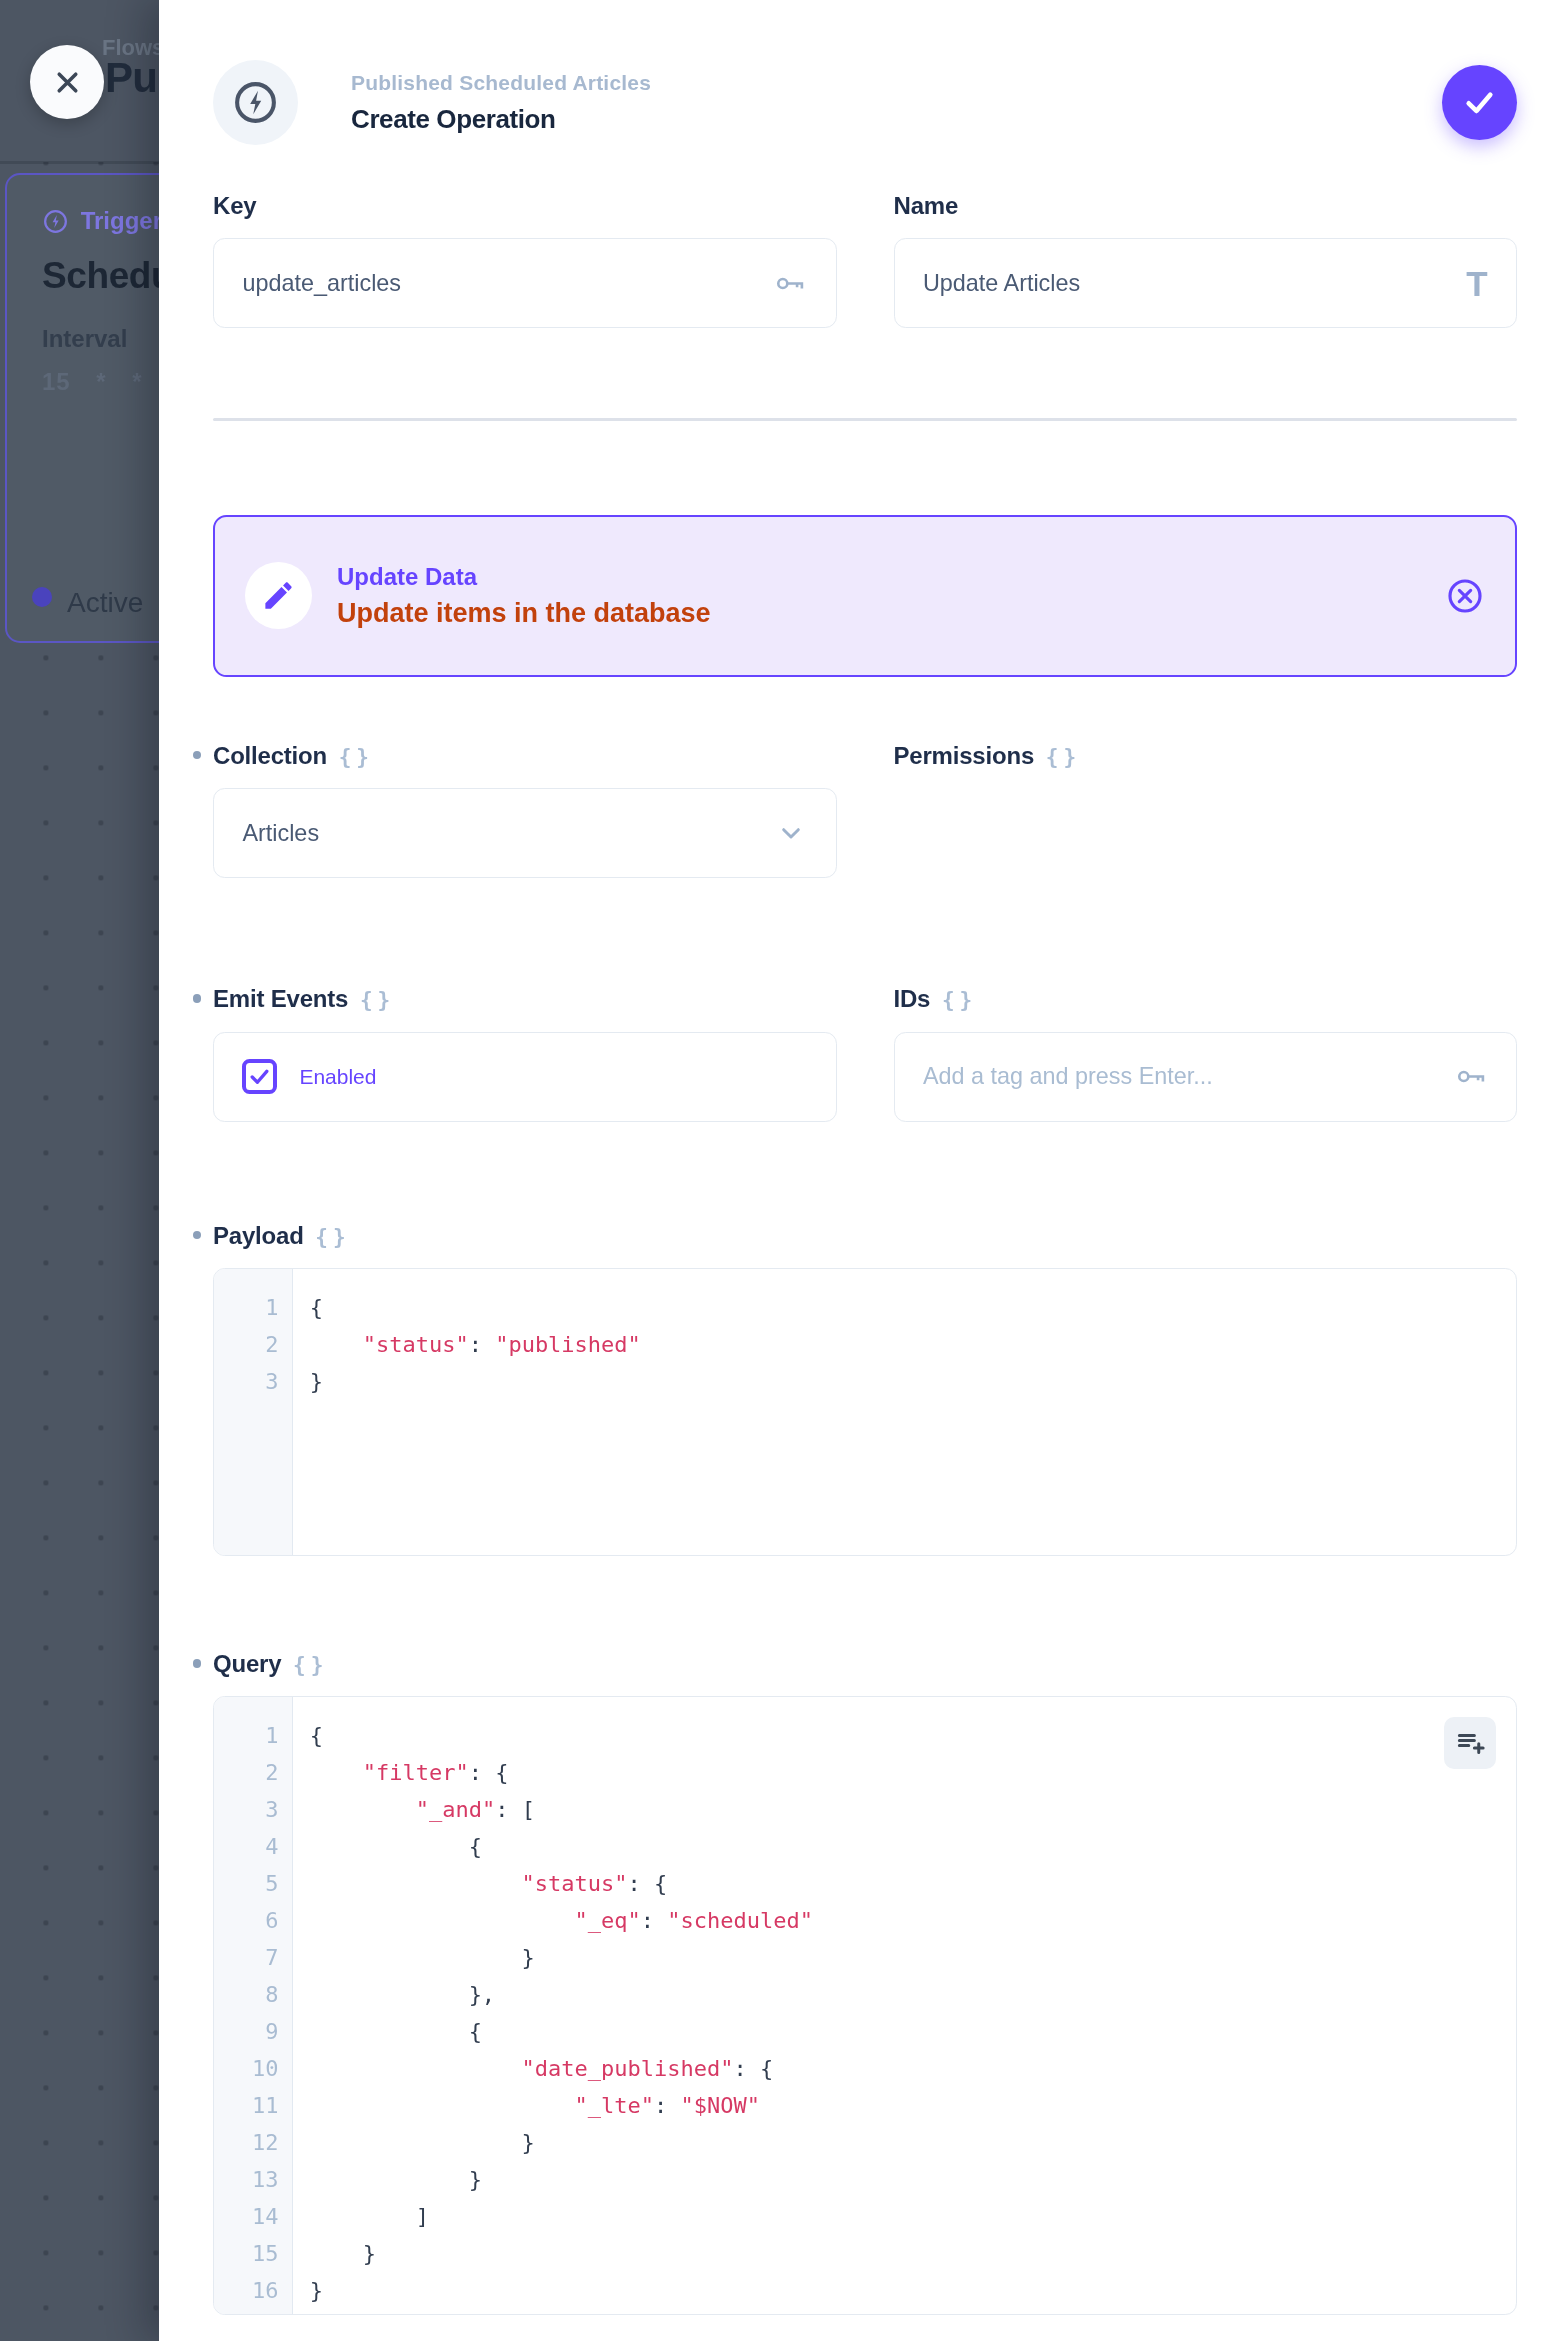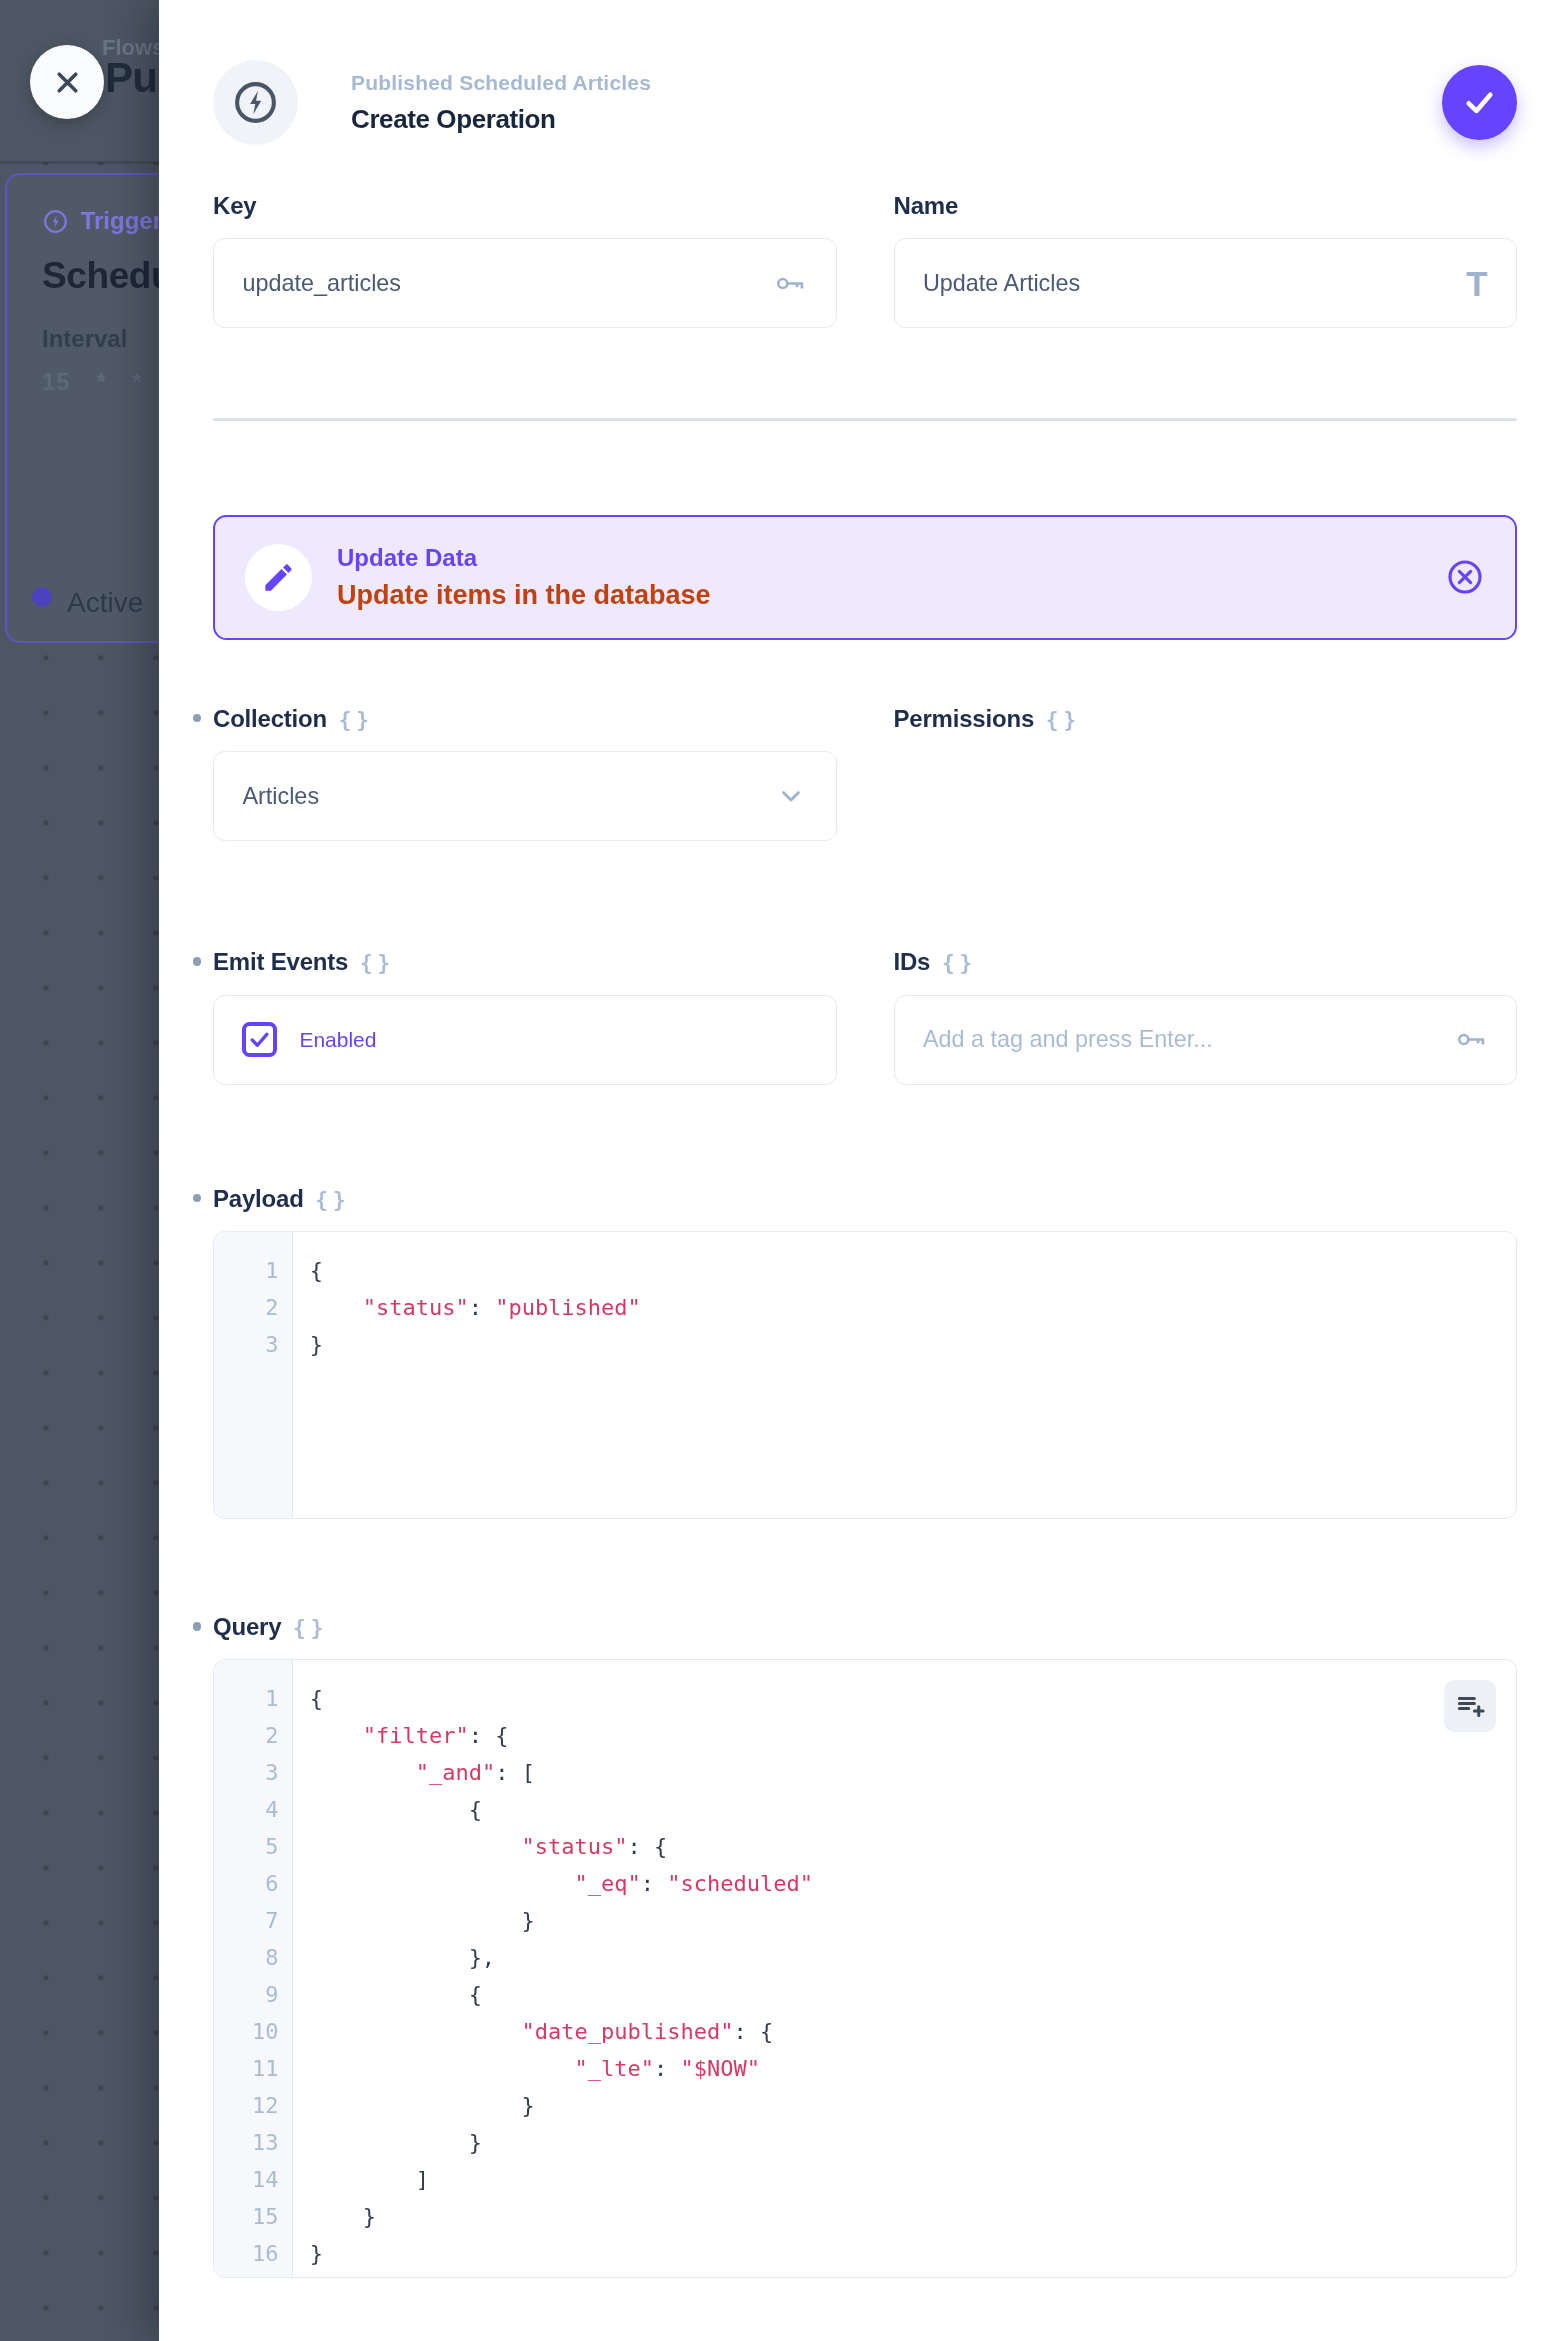--- a/index.html
+++ b/index.html
@@ -78,21 +78,21 @@
     display:flex;align-items:center;padding:0 28.4px;box-sizing:border-box;
     font-size:23.4px;color:#4a5a74;cursor:text;
   }
   .input .trail{margin-left:auto;display:flex;align-items:center;}
   .placeholder{color:#a9bcd2;}
   .t-icon{font-size:35px;font-weight:700;color:#9fb3cc;line-height:1;}
 
   .divider{height:2.5px;background:#dde1e9;border-radius:1.7px;margin-top:90px;}
 
   .banner{
-    margin-top:94px;height:125px;box-sizing:border-box;
+    margin-top:94px;height:162px;box-sizing:border-box;
     border:2.5px solid #6644ff;background:#efe9fd;border-radius:13.4px;
     display:flex;align-items:center;padding:0 30px;cursor:pointer;
   }
   .banner-icon{width:67px;height:67px;border-radius:50%;background:#ffffff;display:flex;align-items:center;justify-content:center;flex:none;}
   .banner-text{margin-left:25px;}
   .banner-title{font-size:24px;font-weight:700;color:#6644ff;}
   .banner-sub{font-size:27px;font-weight:700;color:#c2410c;margin-top:7.5px;}
   .banner-close{margin-left:auto;display:flex;align-items:center;cursor:pointer;}
 
   .checkbox-wrap{display:flex;align-items:center;}

